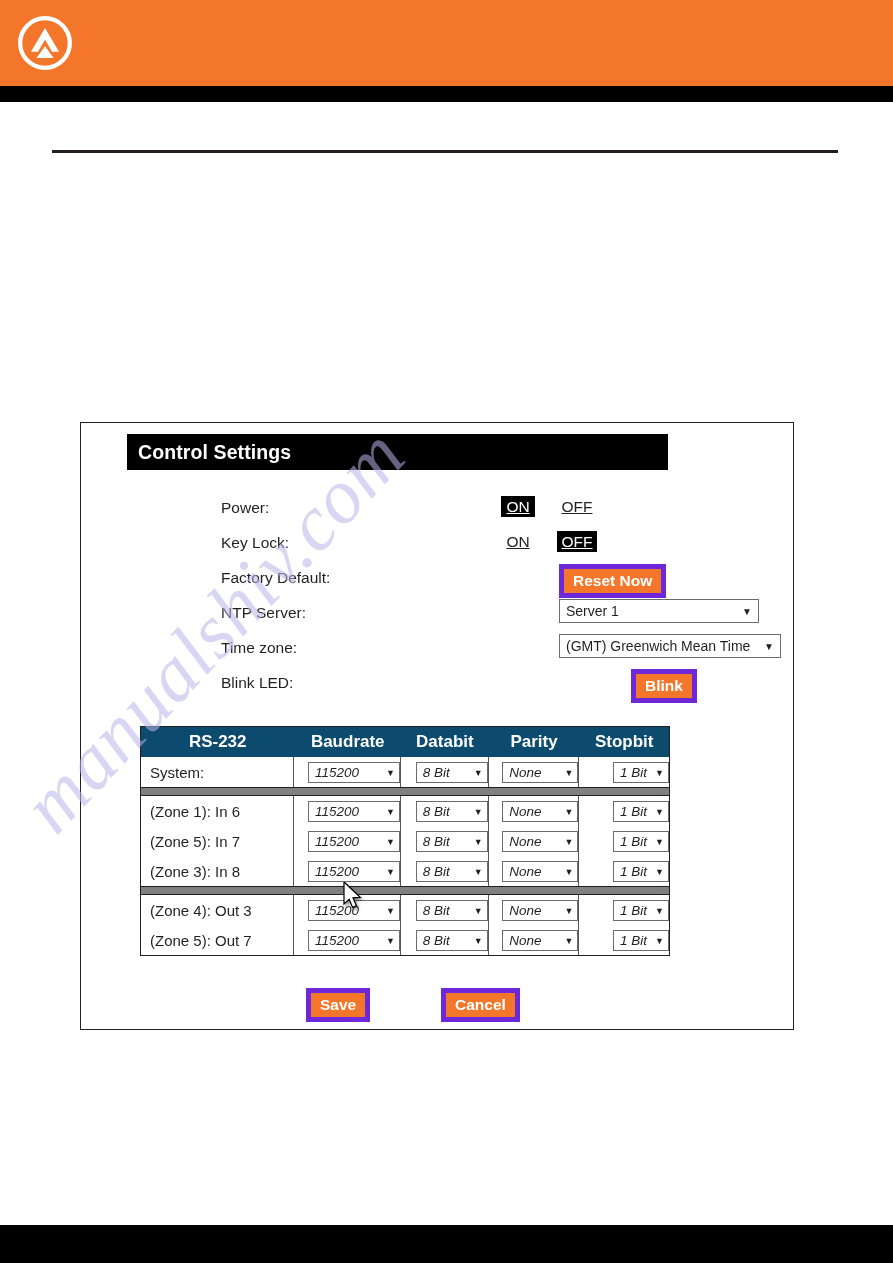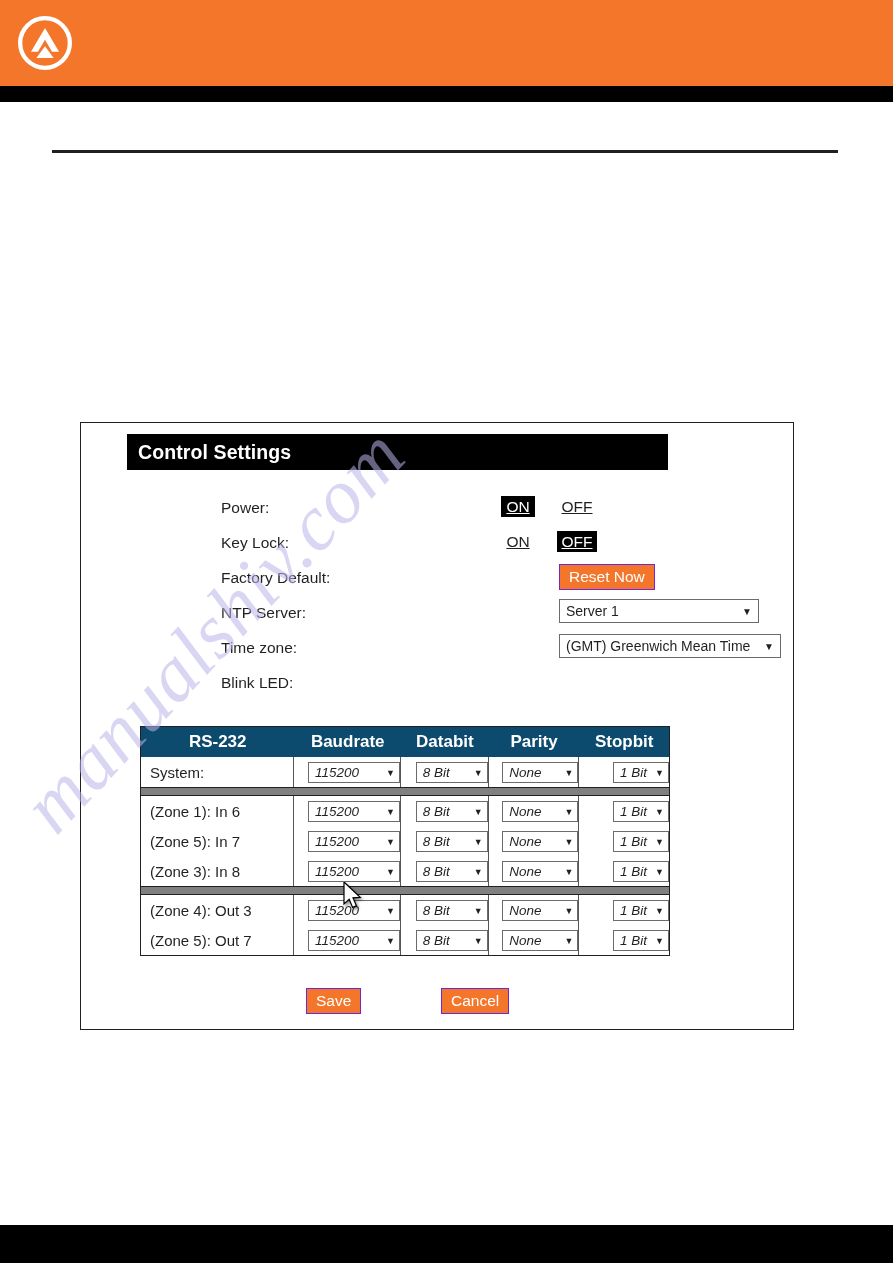--- a/index.html
+++ b/index.html
@@ -184,26 +184,27 @@
     background: #000000;
     color: #ffffff;
   }
   .onoff.w-on { min-width: 26px; text-align: center; }
   .onoff.w-off { min-width: 32px; text-align: center; }
 
   .ob {
     display: inline-block;
     background: #F4762A;
     color: #ffffff;
-    border: 1px solid #6d28d9;
+    border: 5px solid #6d28d9;
     font-size: 15.5px;
     padding: 3px 9px 4px 9px;
     line-height: 17px;
     cursor: pointer;
     box-sizing: border-box;
+    font-weight: bold;
   }
   .btn-reset { position: absolute; left: 120px; top: 1px; }
   .btn-blink { position: absolute; left: 192px; top: 1px; }
 
   .sel-box {
     position: absolute;
     background: #ffffff;
     border: 1px solid #6b6b6b;
     box-sizing: border-box;
     font-size: 14px;
@@ -393,20 +394,23 @@
       <div class="sctl">
         <div class="sel-box sel-tz">
           <span>(GMT) Greenwich Mean Time</span>
           <span class="caret">▼</span>
         </div>
       </div>
     </div>
 
     <div class="srow">
       <div class="slabel">Blink LED:</div>
+      <div class="sctl">
+        <span class="ob btn-blink">Blink</span>
+      </div>
     </div>
 
   </div>
 
   <div class="rs-table">
     <div class="rs-head">
       <div class="c0">RS-232</div>
       <div class="c1">Baudrate</div>
       <div class="c2">Databit</div>
       <div class="c3">Parity</div>

